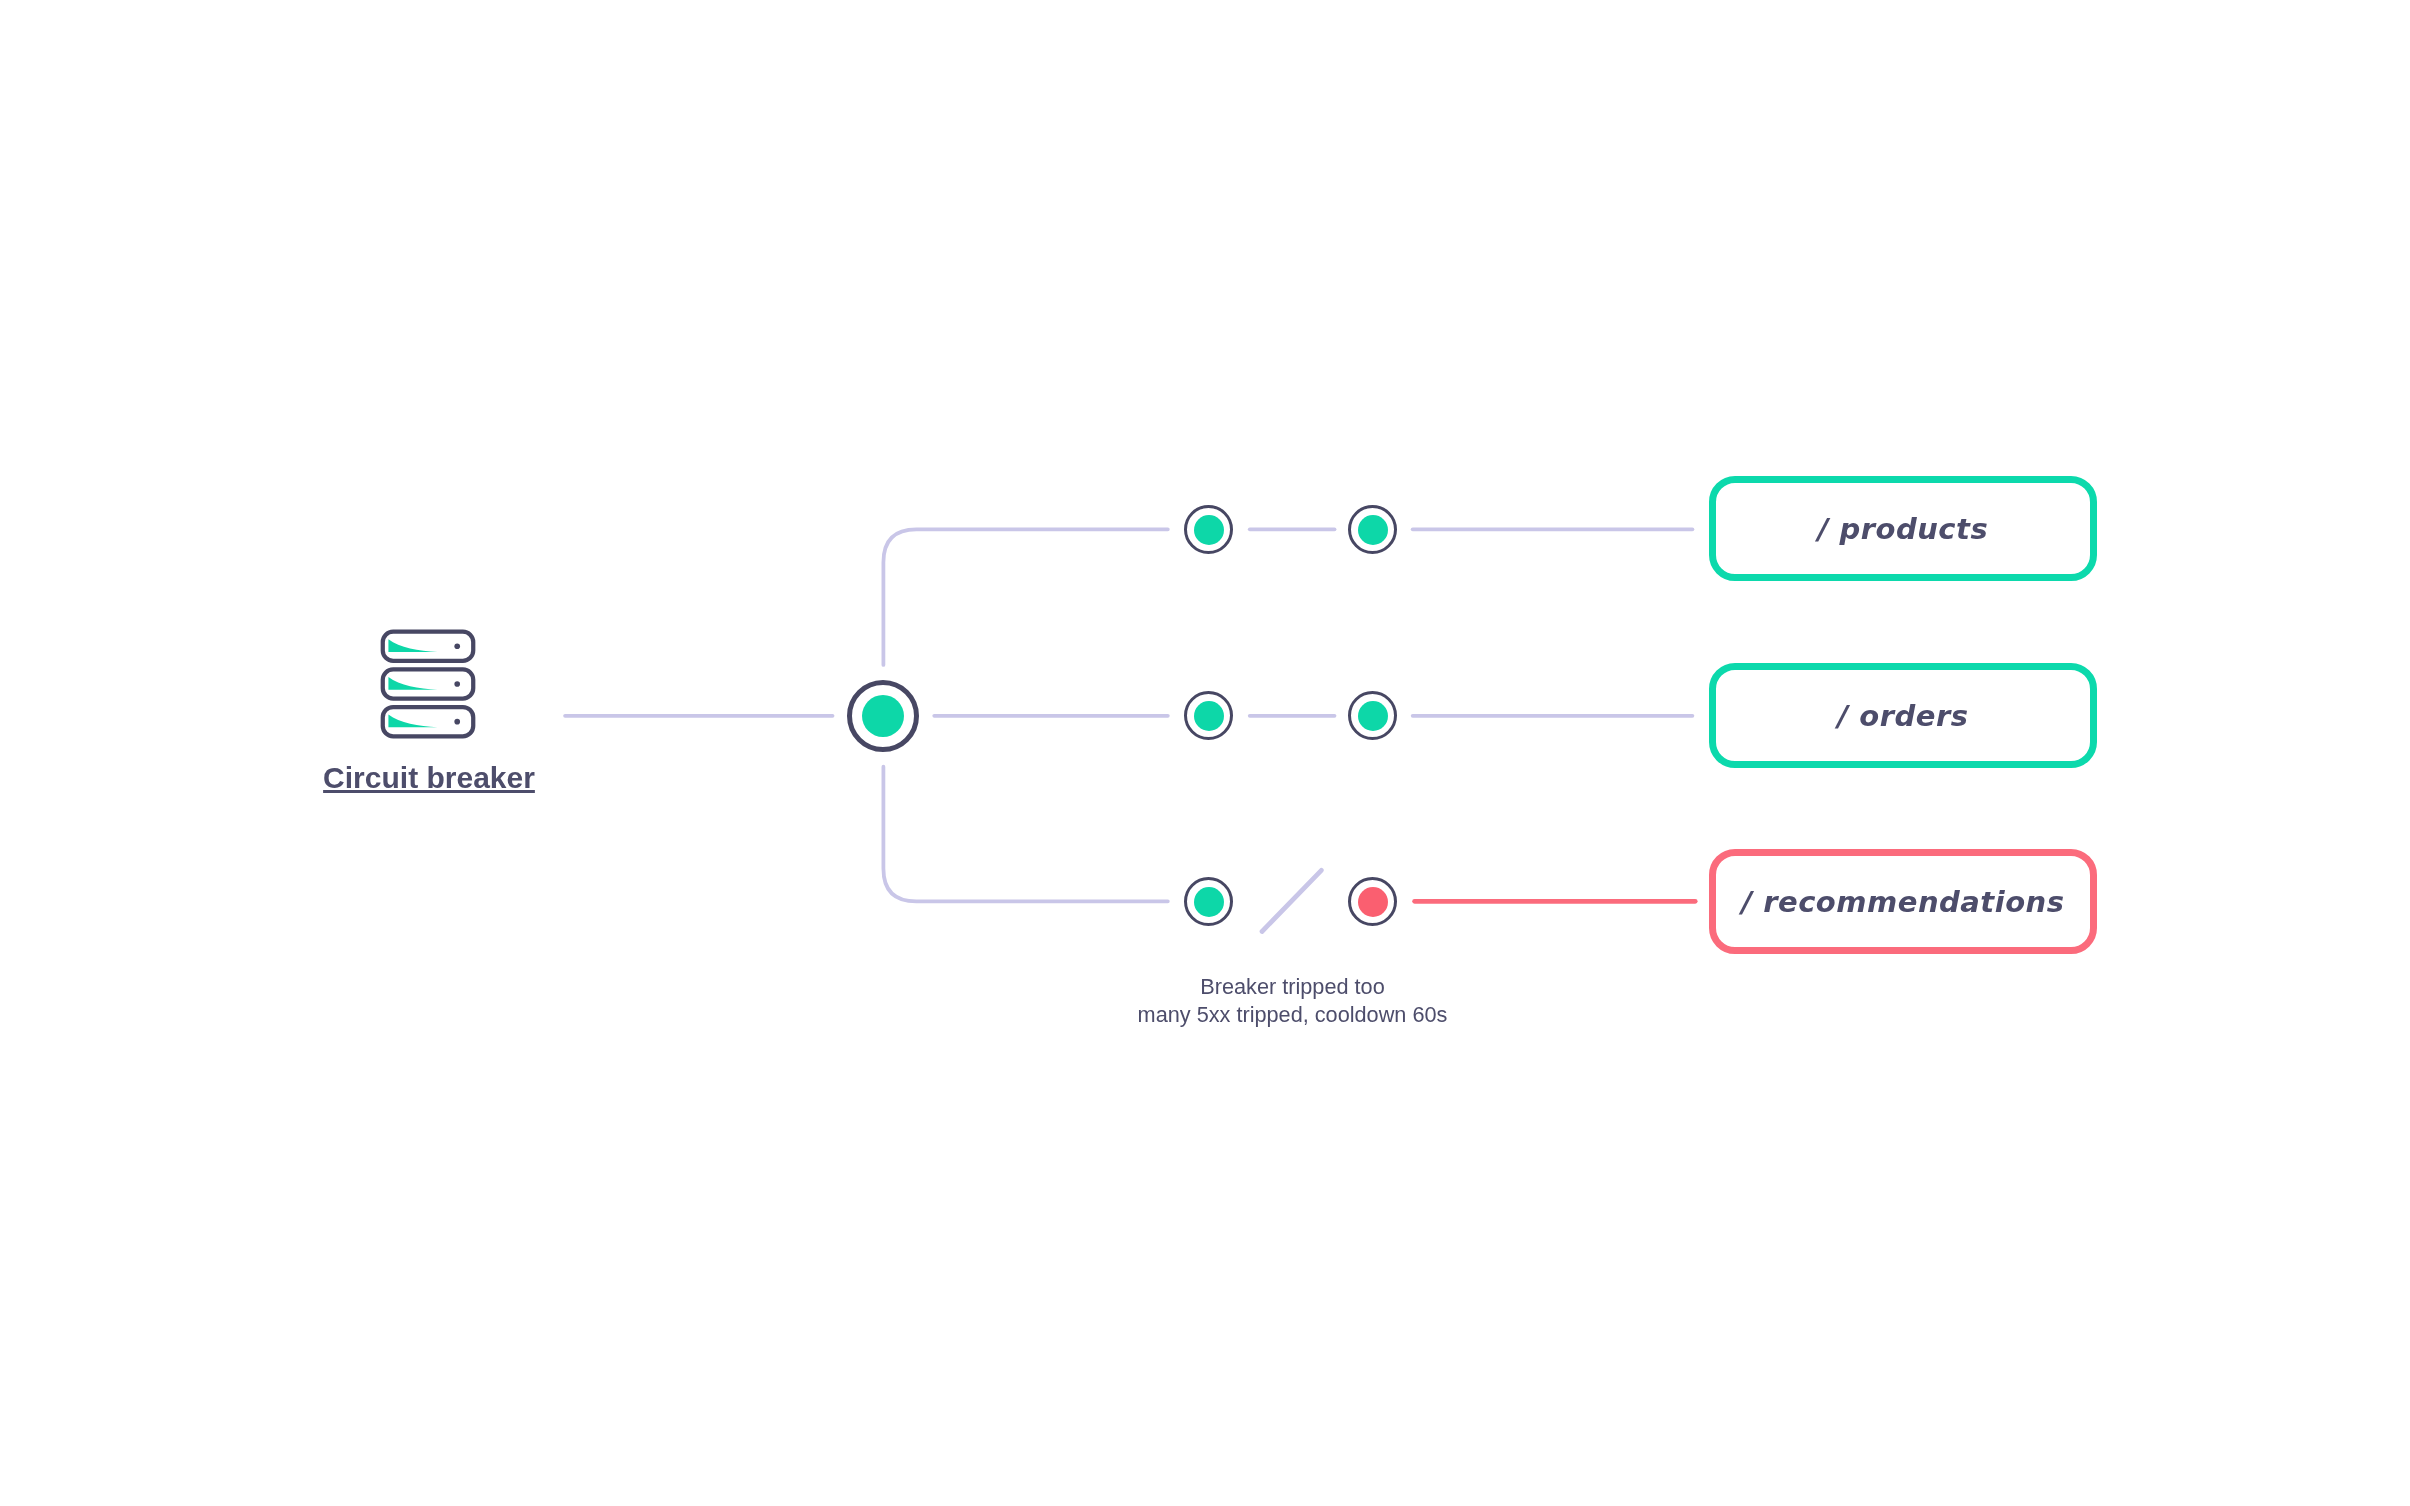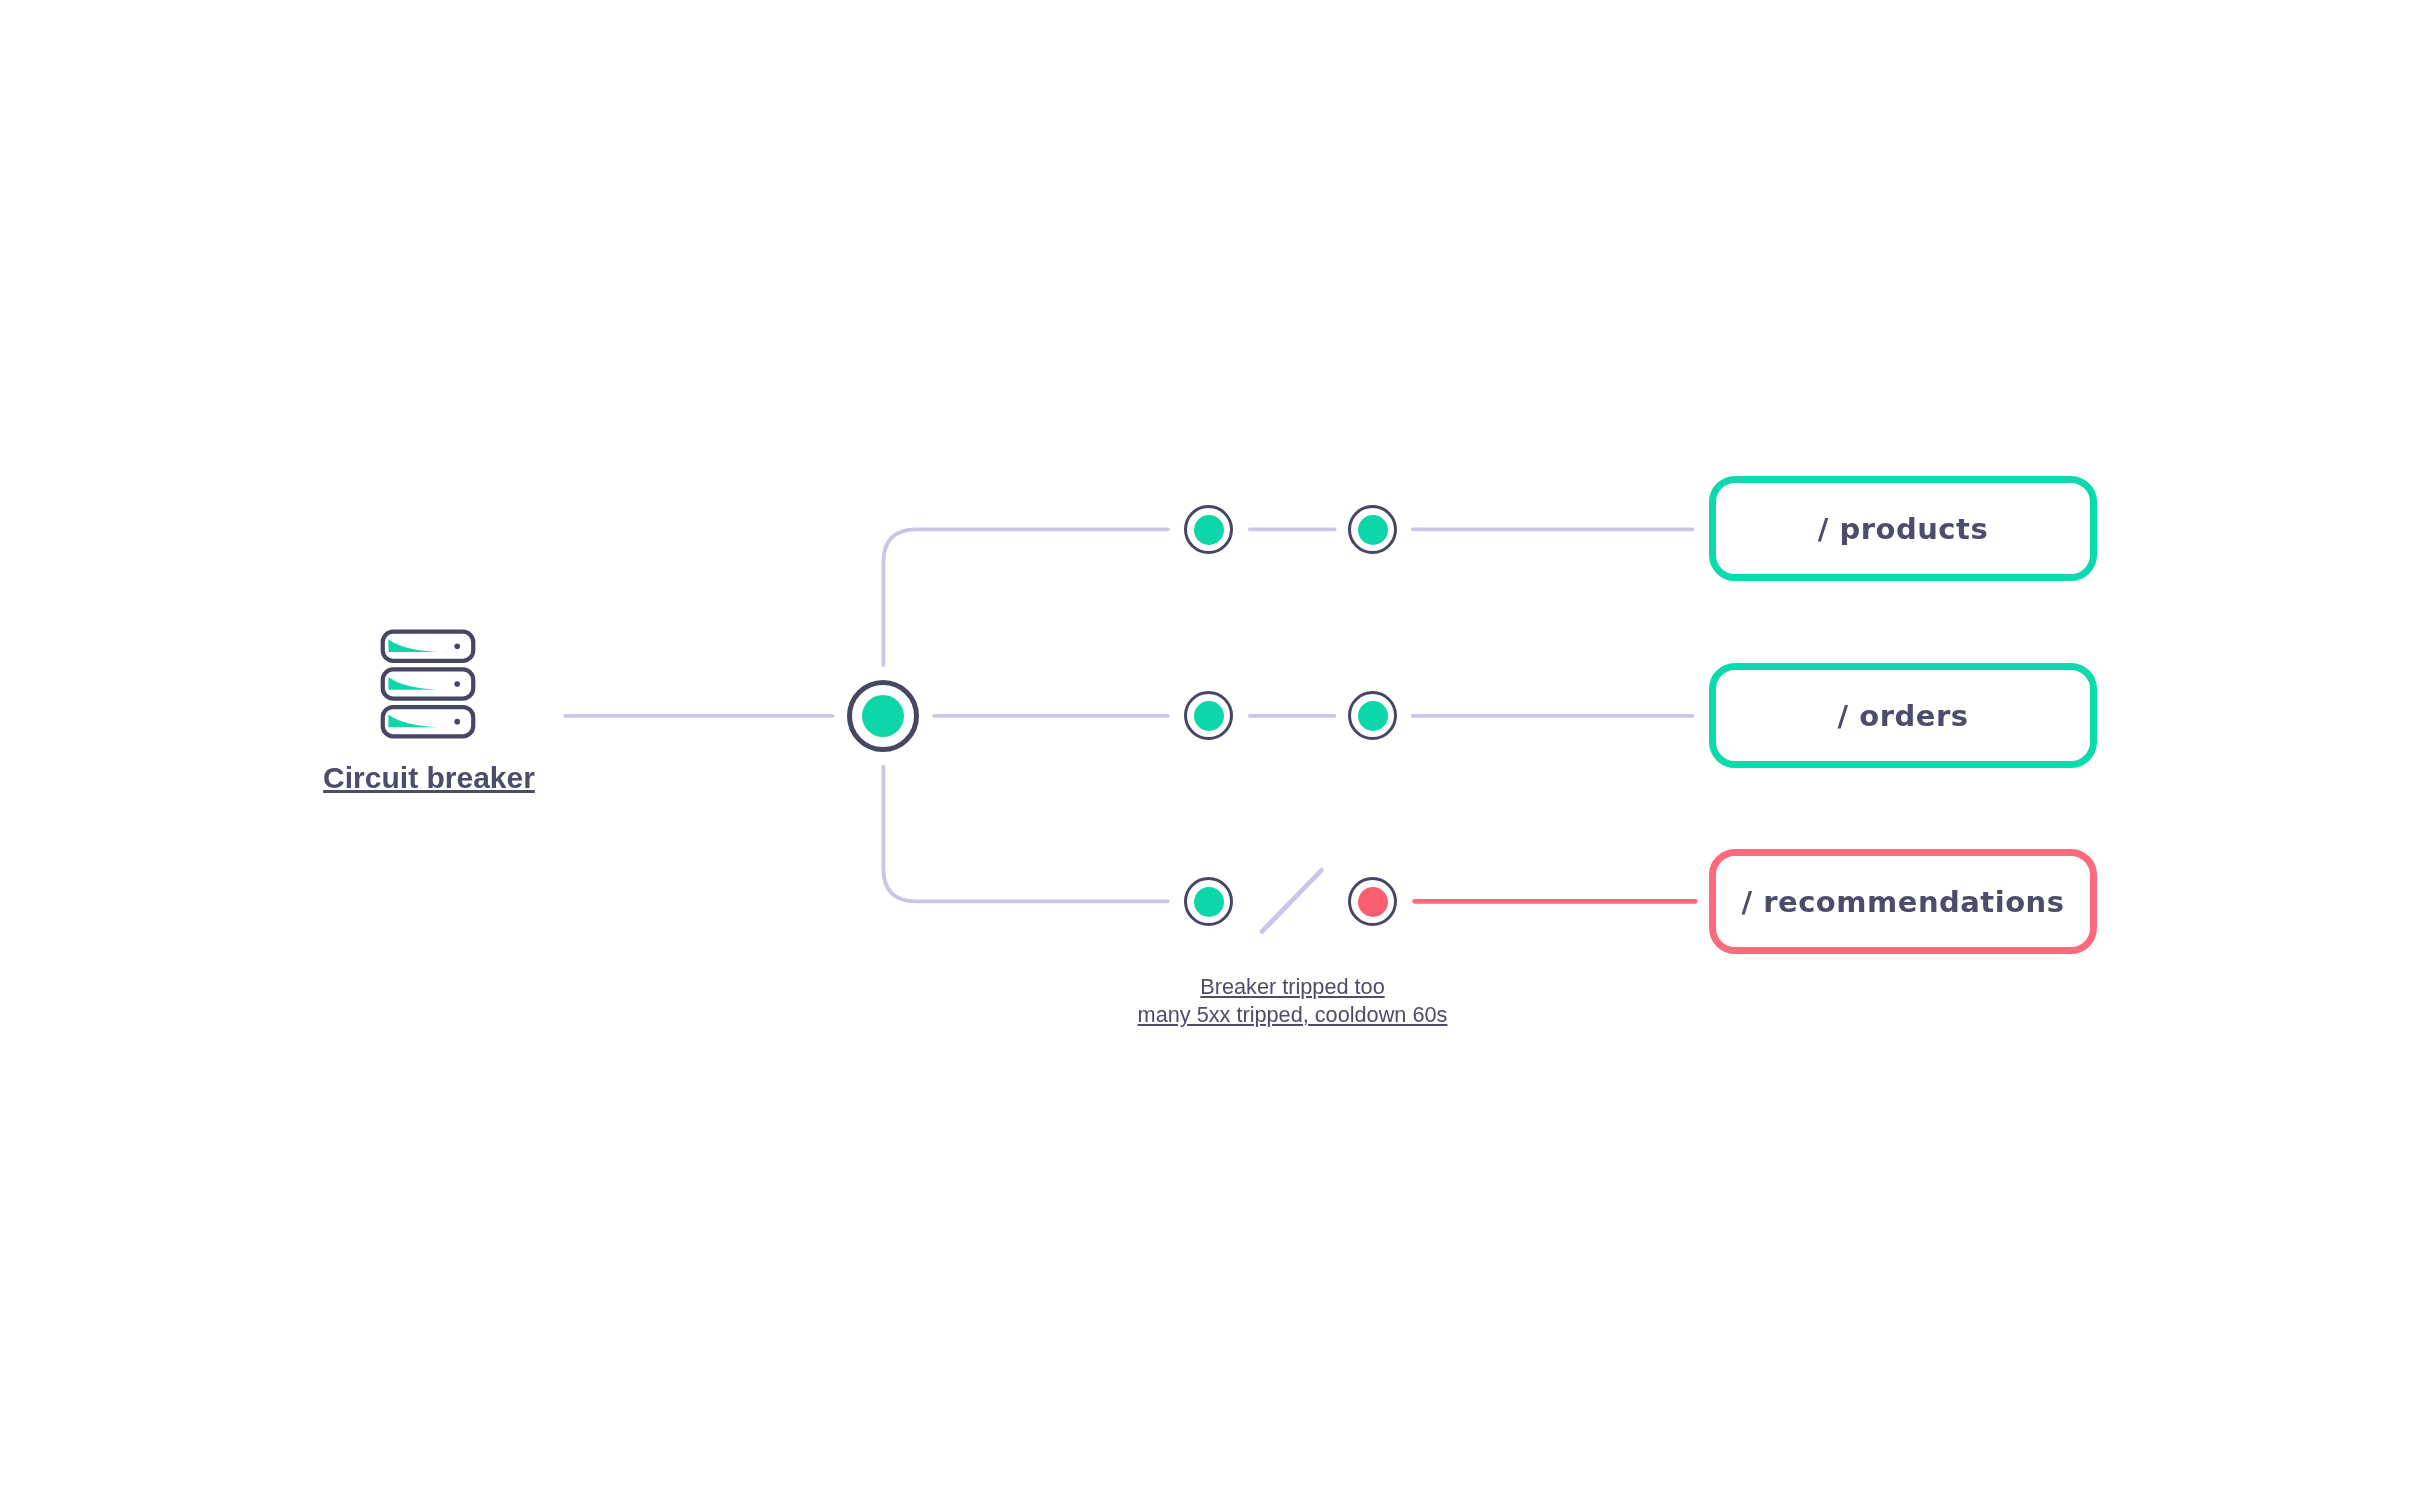--- a/index.html
+++ b/index.html
@@ -31,32 +31,32 @@
   .node-small .core{width:30px;height:30px;}
   .node-large .core{width:42px;height:42px;}
   .core-ok{background:var(--teal);}
   .core-err{background:var(--red);}
   
   .endpoint{
     position:absolute;left:1709px;width:388px;height:105px;
     border-radius:26px;background:#fff;box-sizing:border-box;
     display:flex;align-items:center;justify-content:center;
     font-family:"DejaVu Sans", sans-serif;
-    font-size:29px;font-weight:600;color:var(--text);letter-spacing:0.5px;
+    font-size:29px;font-weight:600;color:var(--text);letter-spacing:0.5px;font-style:italic;
   }
   .endpoint-ok{border:7.5px solid var(--teal-border);}
   .endpoint-err{border:7.5px solid var(--red-border);}
   
   .source-label{
     position:absolute;left:269px;top:761px;width:320px;
     text-align:center;font-size:30px;font-weight:700;color:var(--text);text-decoration:underline;
   }
   .caption{
     position:absolute;left:1104px;top:973px;width:377px;
-    text-align:center;font-size:21.7px;line-height:28px;color:var(--text);text-decoration:underline;
+    text-align:center;font-size:21.7px;line-height:28px;color:var(--text);
   }
   .server-icon{position:absolute;left:379px;top:624px;}
 </style>
 </head>
 <body>
 
 <div class="canvas">
 
   <svg class="connector-layer" width="2411" height="1507" viewBox="0 0 2560 1600">
 

